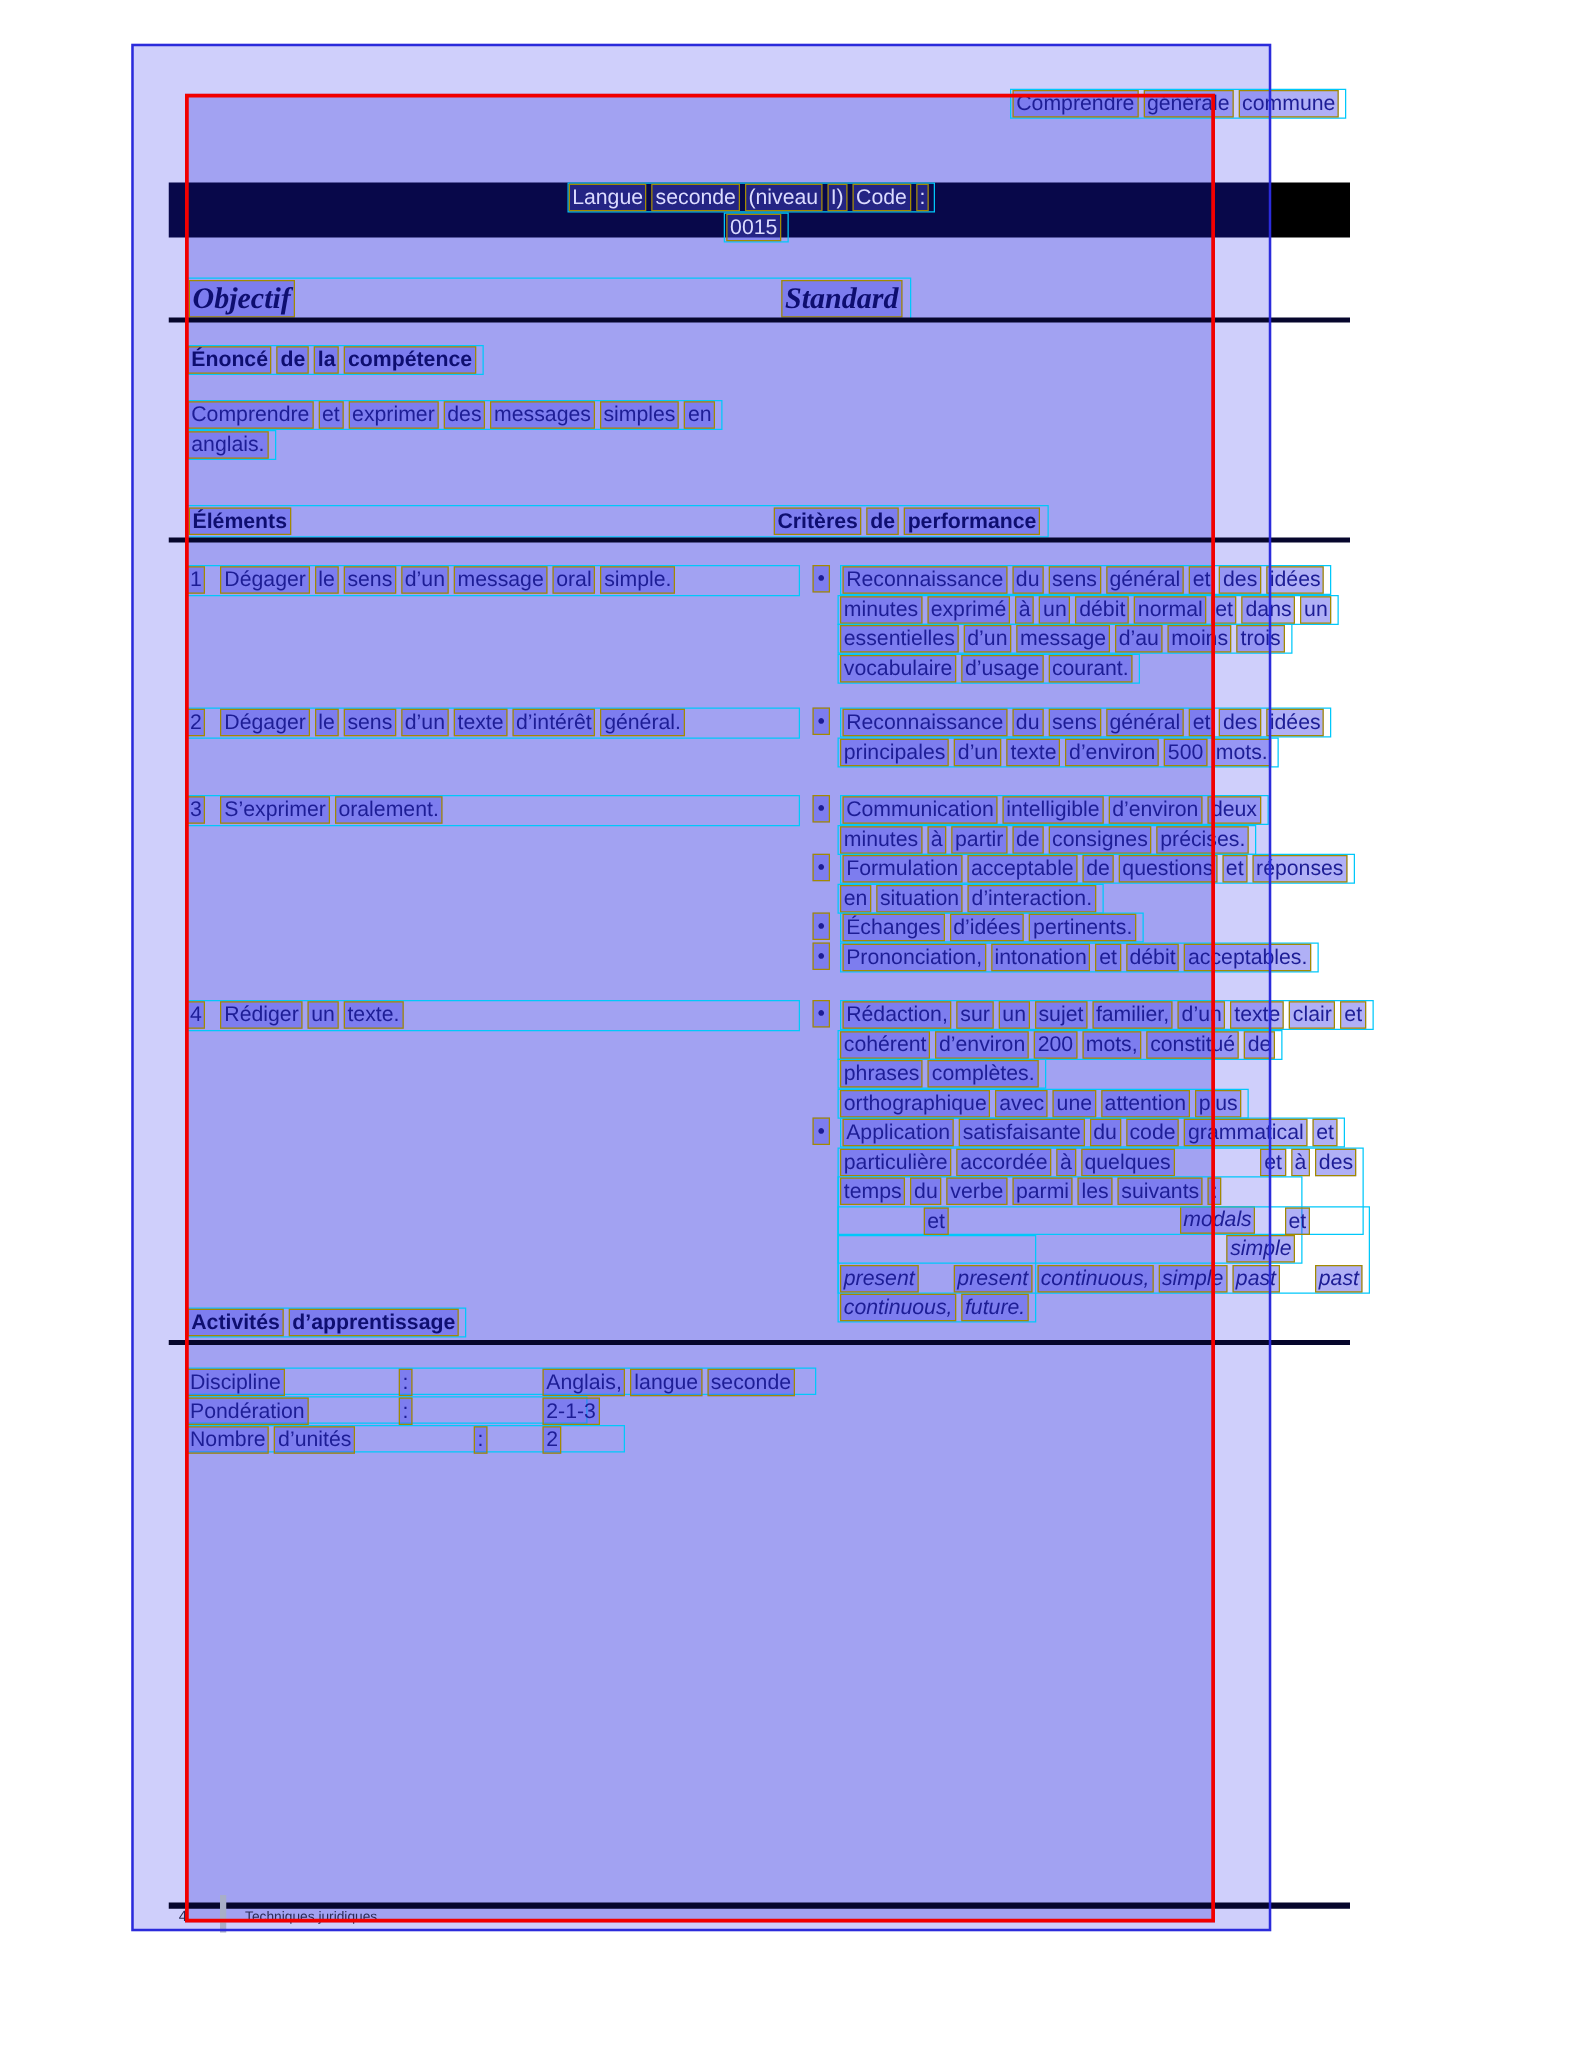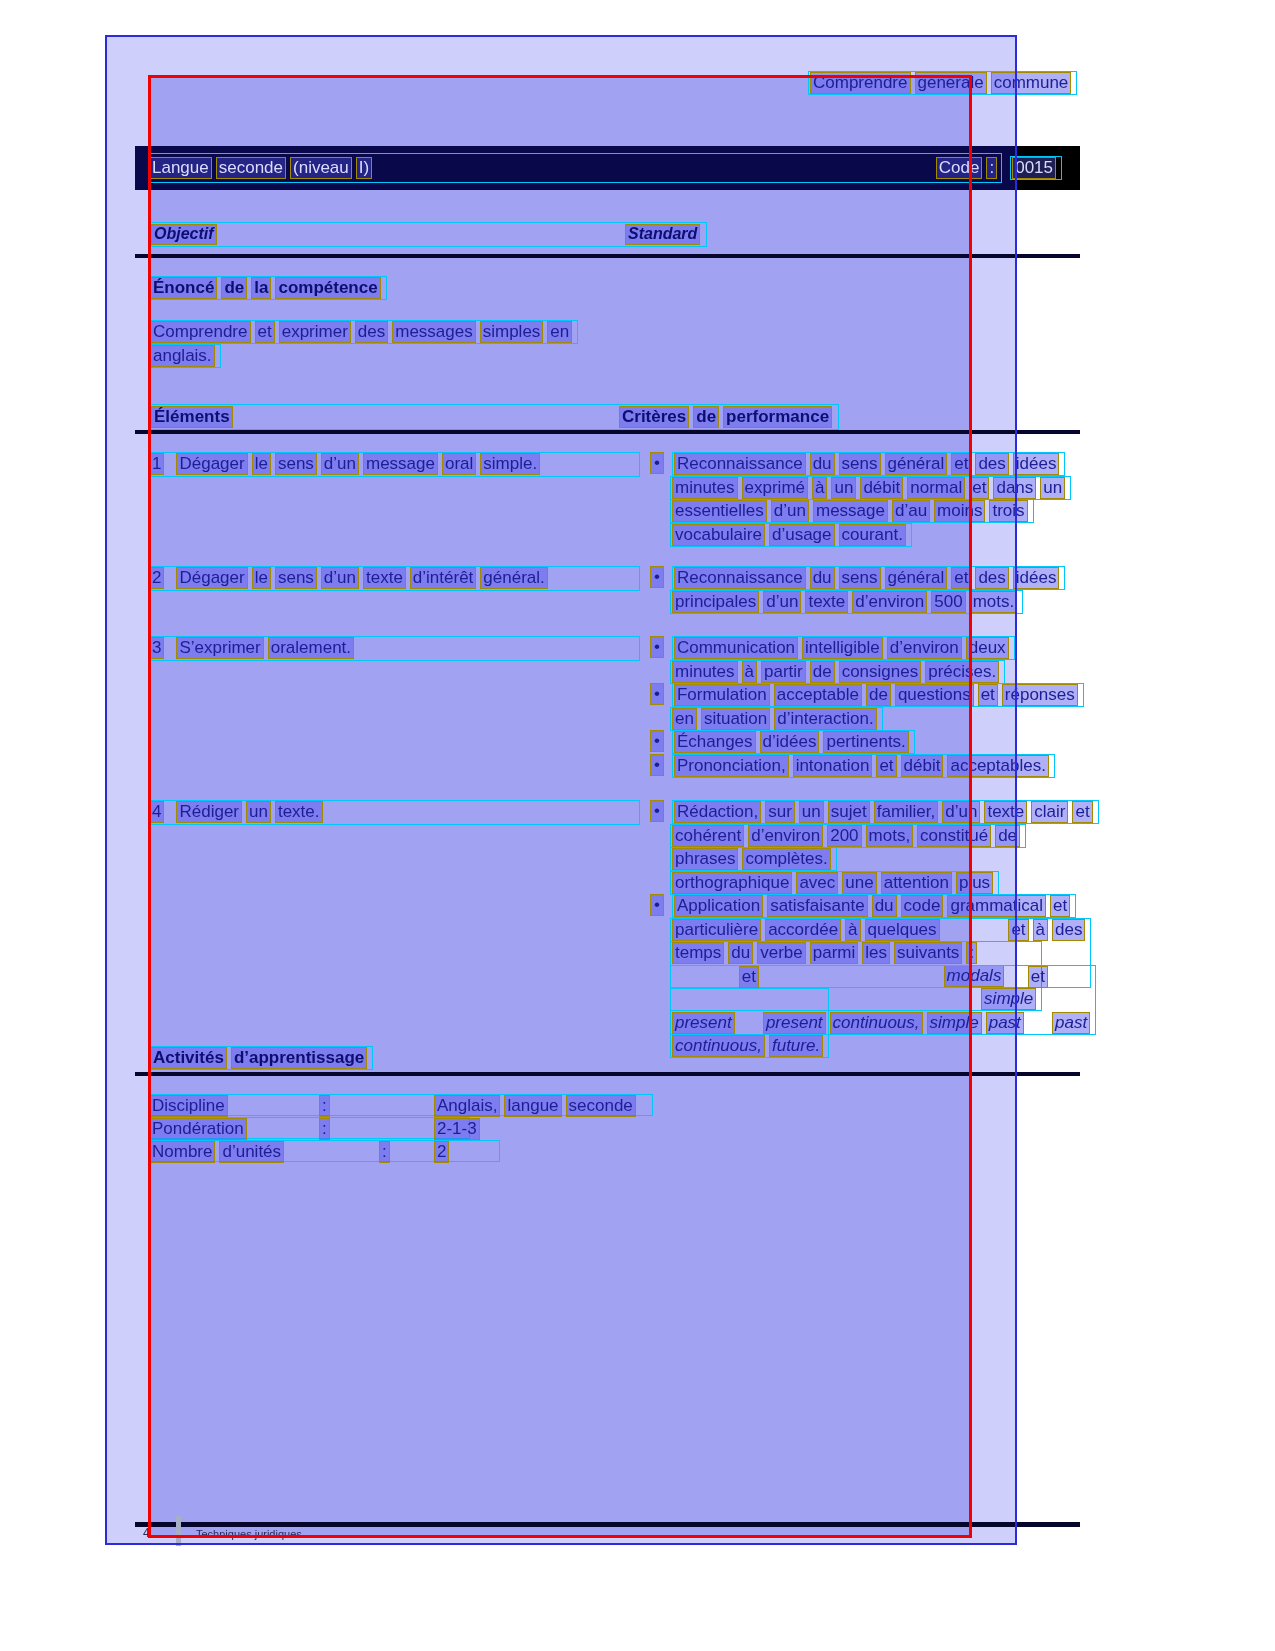--- a/index.html
+++ b/index.html
@@ -27,26 +27,26 @@
   .content{position:absolute;left:0;top:0;width:100%;height:100%;z-index:10;}
   .abs{position:absolute;}
   .w{display:inline-block;border:1px solid var(--word_box_border);background:rgba(80,80,235,0.45);
      padding:0 2px;margin-right:4px;line-height:1.18;vertical-align:top;}
   .i{font-style:italic;margin-top:46px;}
   .lnbox{border:1px solid var(--line_box_border);}
   .inb{display:inline-block;padding:0 1px;}
   .line{white-space:nowrap;height:23.5px;}
   .cont{padding-left:30px;}
   .h .w{font-weight:bold;color:var(--heading_color);}
-  .big .w{font-weight:bold;font-style:italic;font-size:16px;color:var(--heading_color);}
+  .big .w{font-weight:bold;font-style:italic;font-size:24px;color:var(--heading_color);font-family:Liberation Serif, serif;}
   .rule{position:absolute;left:135px;width:945px;height:4px;background:var(--rule_color);}
   
   .bar{position:absolute;left:135px;top:146px;width:945px;height:44px;box-sizing:border-box;
        background:linear-gradient(to right,var(--bar_color) 0,var(--bar_color) 882px,#000 882px,#000 100%);
-       display:flex;align-items:center;padding:0 18px 0 13px;}
+       display:flex;align-items:center;padding:0 18px 0 13px;flex-direction:column;}
   .bar .w{color:#dcdcff;background:rgba(90,90,240,0.35);}
   .barline{flex:1;display:flex;justify-content:space-between;align-items:center;height:28px;margin-right:8px;}
   .hdrrow{display:inline-block;white-space:nowrap;padding:1px 2px;}
   .colA{display:inline-block;width:468px;}
   .colA2{display:inline-block;width:474px;}
   
   .tbl{position:absolute;left:148px;top:452px;width:930px;height:680px;}
   .trow{position:absolute;left:0;width:100%;display:grid;grid-template-columns:492px auto;}
   .elbox{display:block;box-sizing:border-box;width:100%;white-space:nowrap;height:25px;}
   .num{margin-right:12px;}

